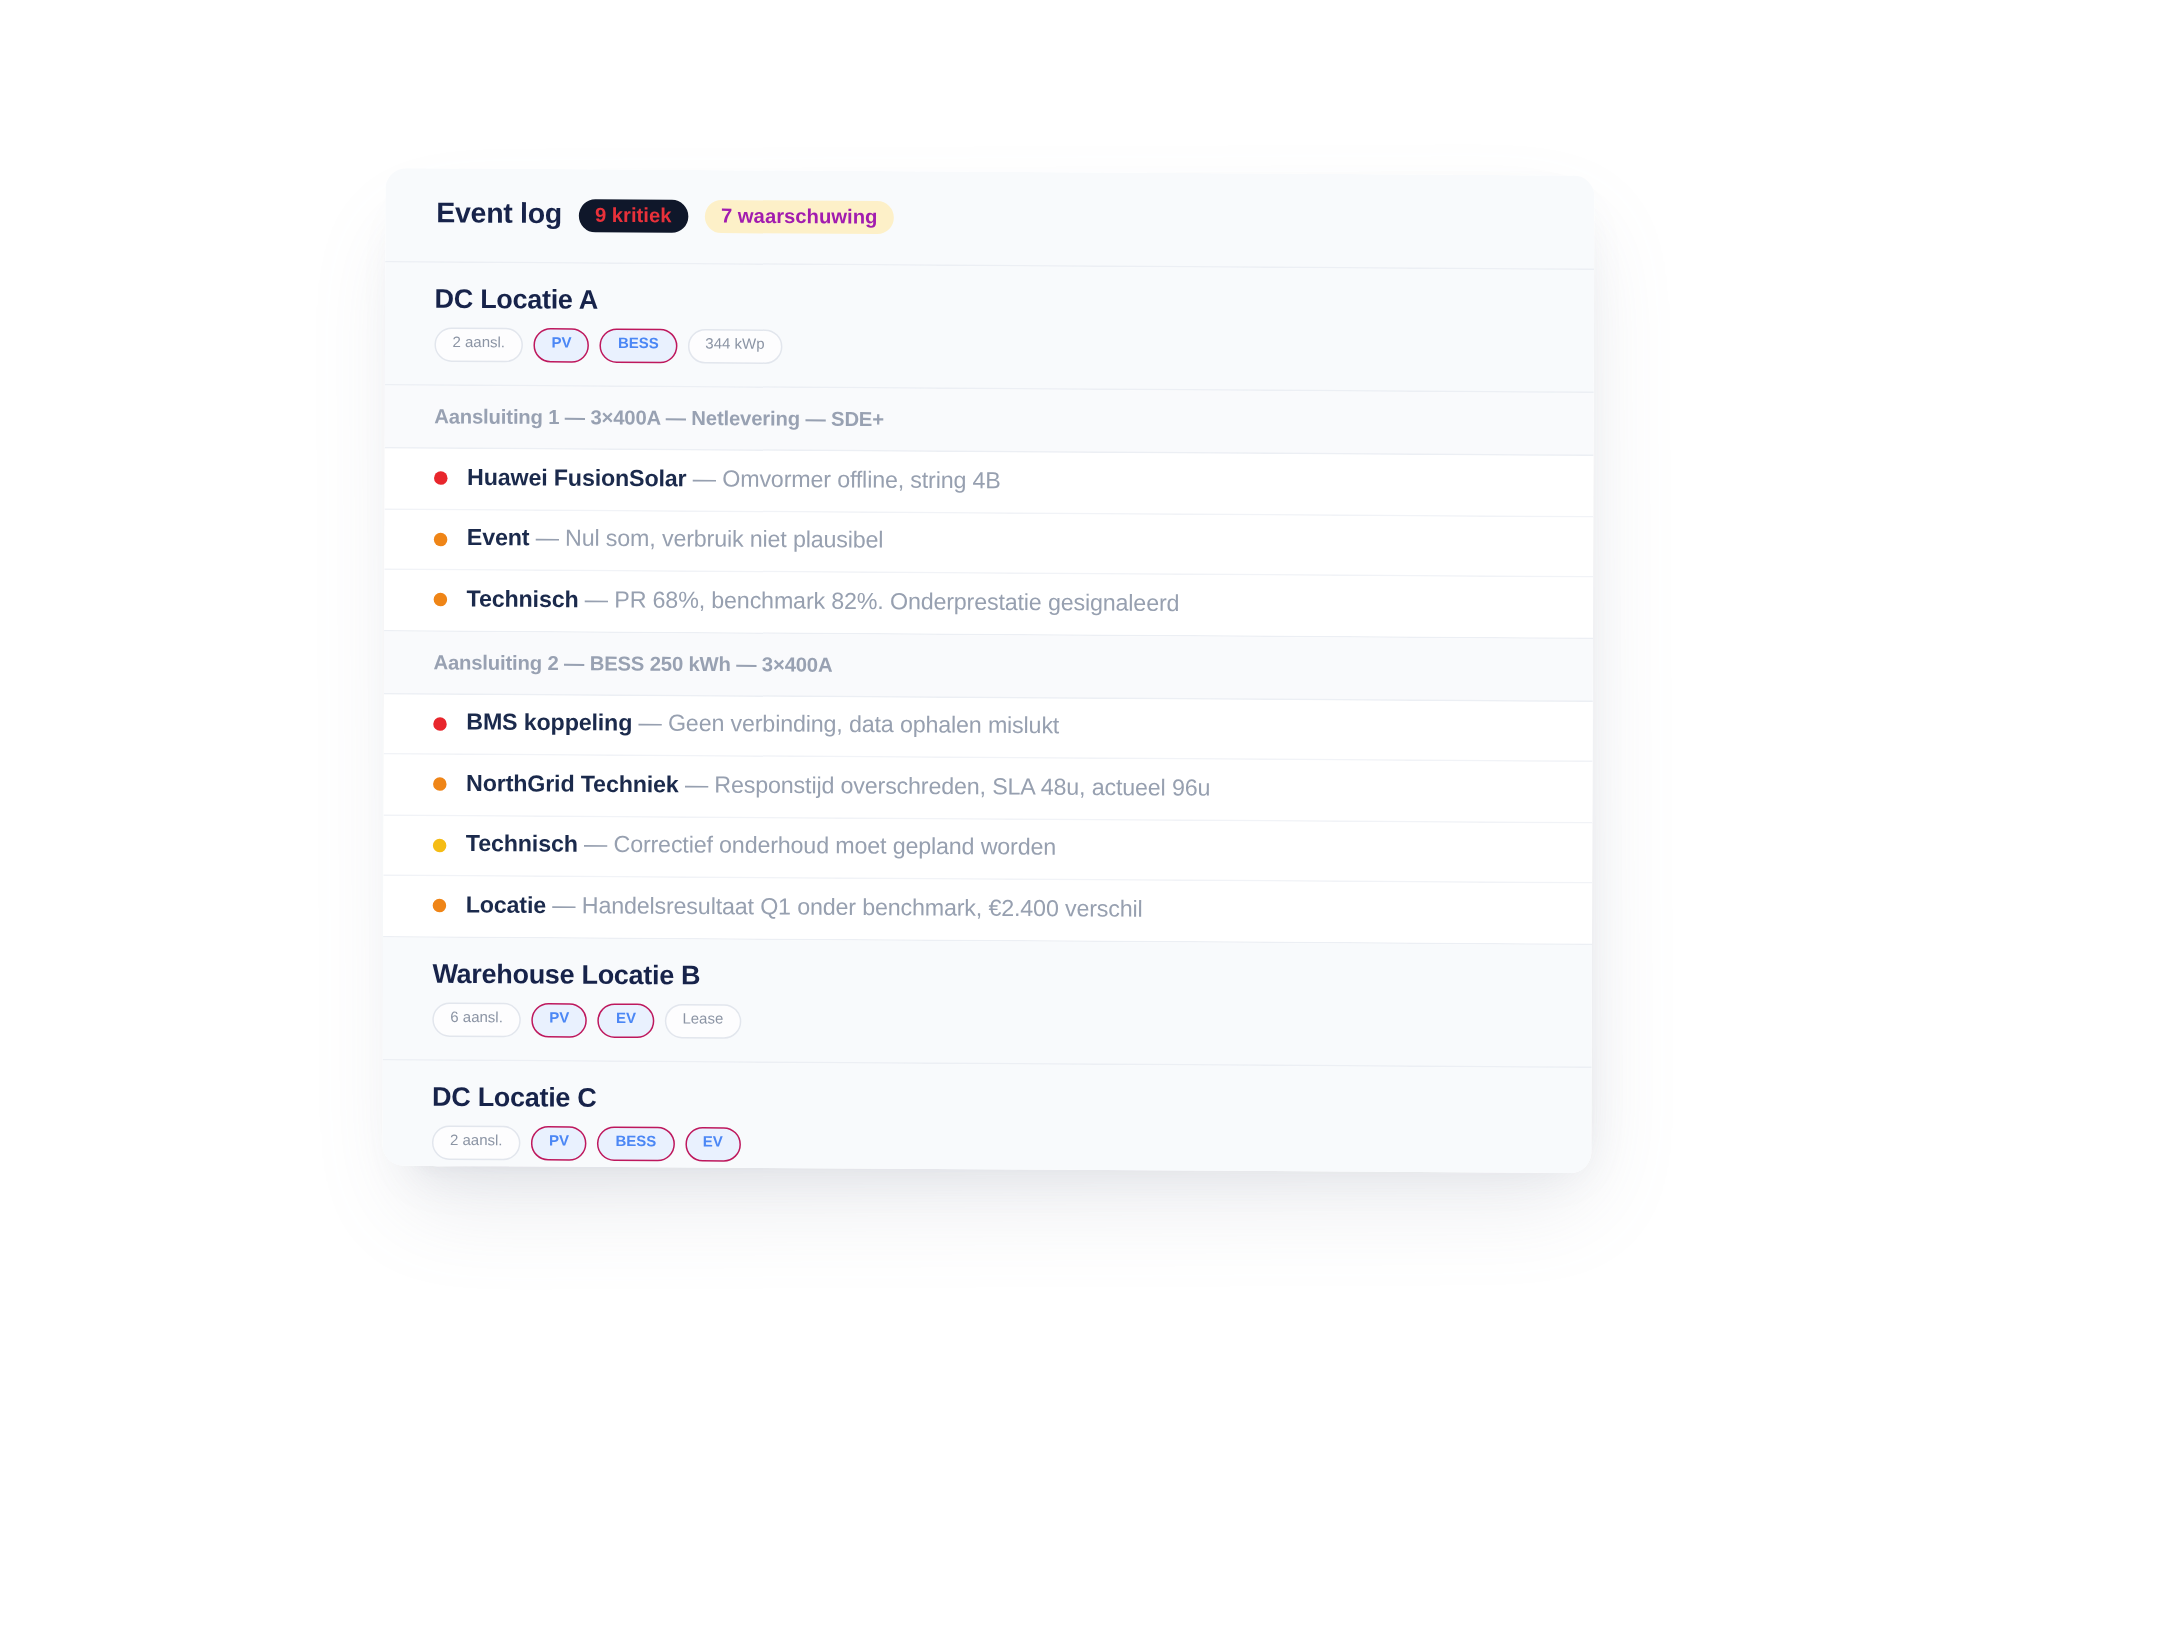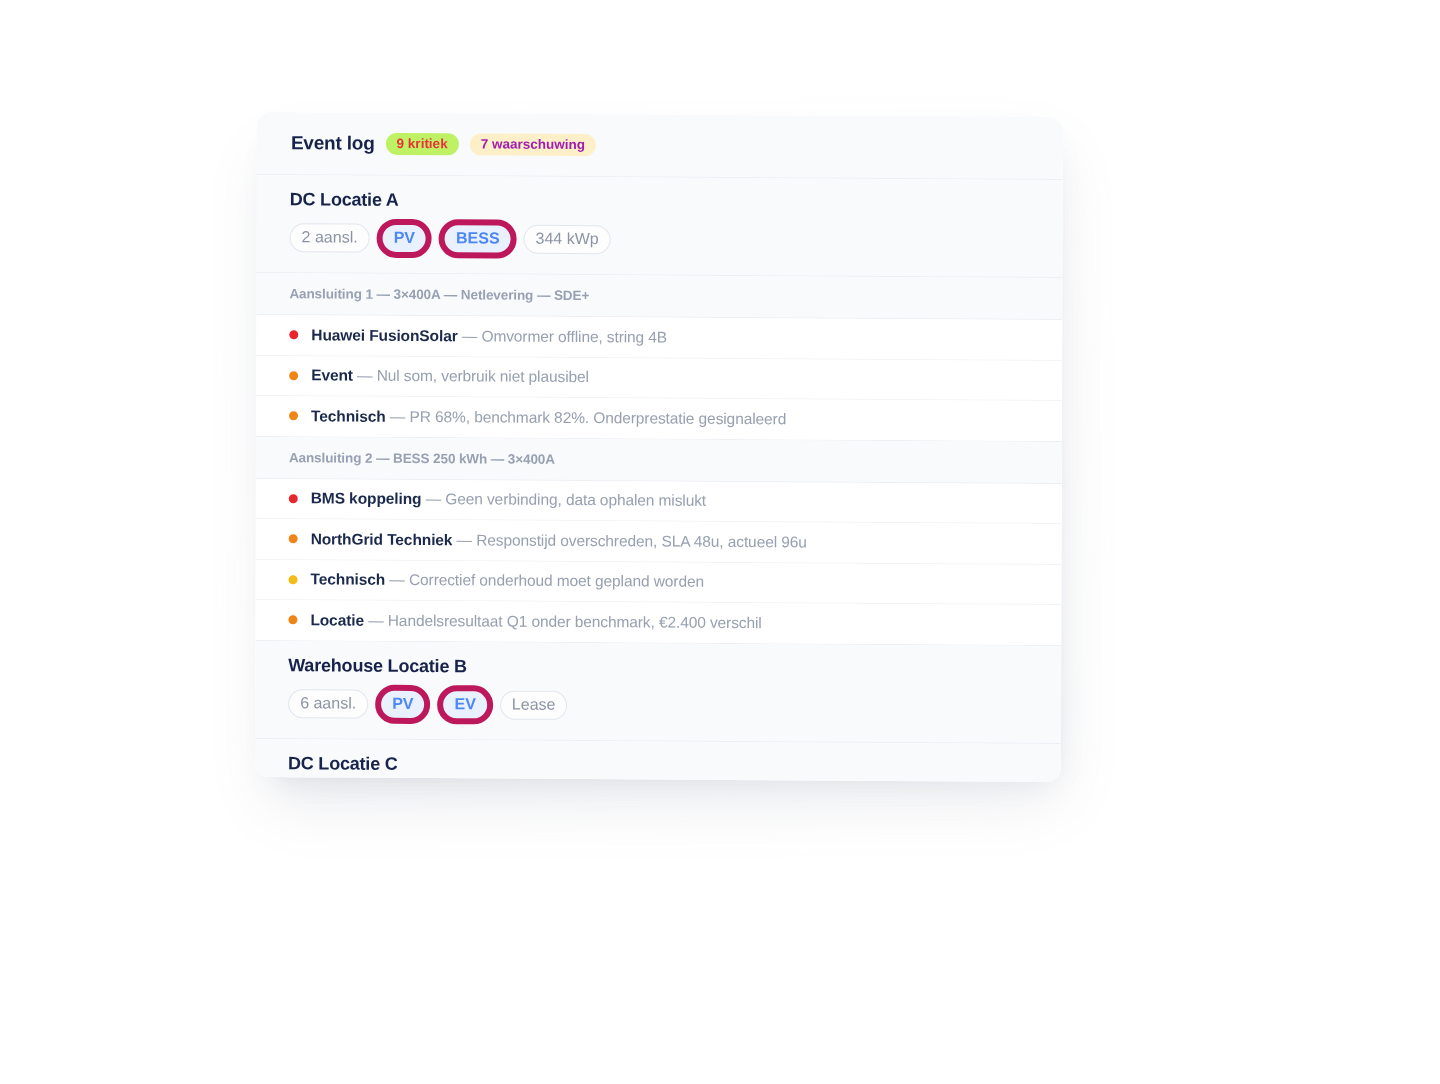--- a/index.html
+++ b/index.html
@@ -74,21 +74,21 @@
   }
   .pill {
     font-size: 13.5px;
     font-weight: bold;
     border-radius: 999px;
     padding: 4px 11px 5px 11px;
     line-height: 1;
     white-space: nowrap;
   }
   .pill-critical {
-    background: #bef264;
+    background: #0f172a;
     color: #e8313a;
   }
   .pill-warning {
     background: #fdf0c8;
     color: #a21caf;
   }
 
   
   .location {
     background: #f8fafc;
@@ -102,34 +102,34 @@
     letter-spacing: -0.2px;
     margin-bottom: 8px;
   }
   .chips {
     display: flex;
     gap: 7px;
     align-items: center;
     flex-wrap: wrap;
   }
   .chip {
-    font-size: 16px;
+    font-size: 10px;
     line-height: 1;
     border-radius: 999px;
     padding: 5px 11px 6px 11px;
     white-space: nowrap;
   }
   .chip-neutral {
     background: #fdfdfe;
     border: 1px solid #e2e6ed;
     color: #8b94a4;
   }
   .chip-blue {
     background: #e9f1fe;
-    border: 6px solid #be185d;
+    border: 1px solid #be185d;
     color: #4b87f5;
     font-weight: bold;
   }
 
   
   .connection-header {
     background: #f9fafc;
     border-bottom: 1px solid #eceff4;
     padding: 13px 0 13px 33px;
     font-size: 13.5px;

